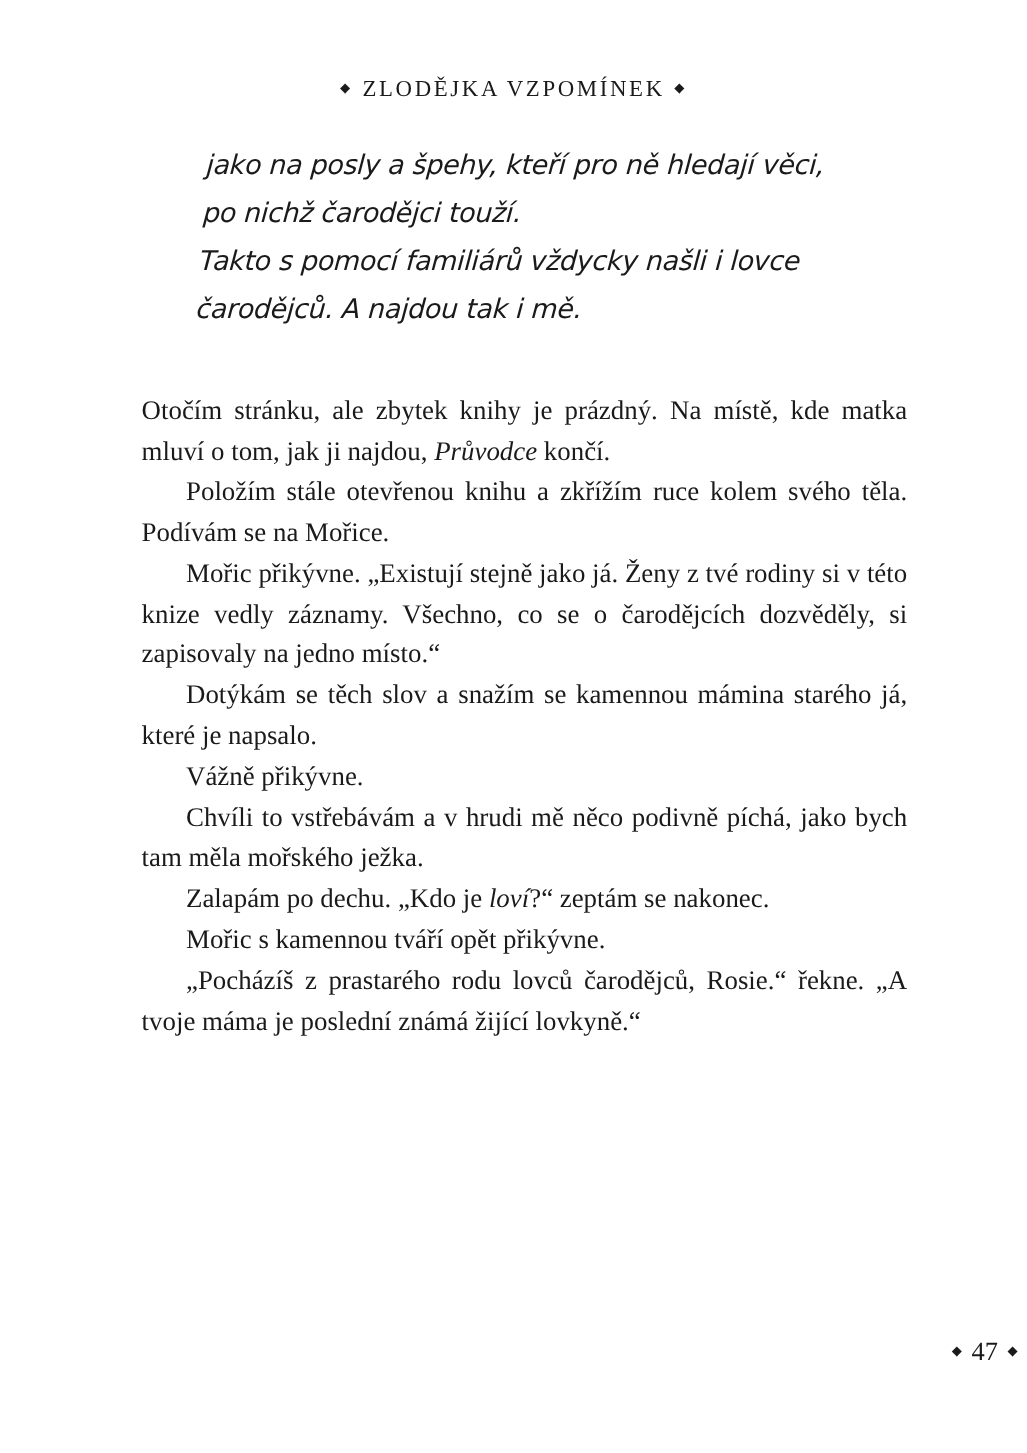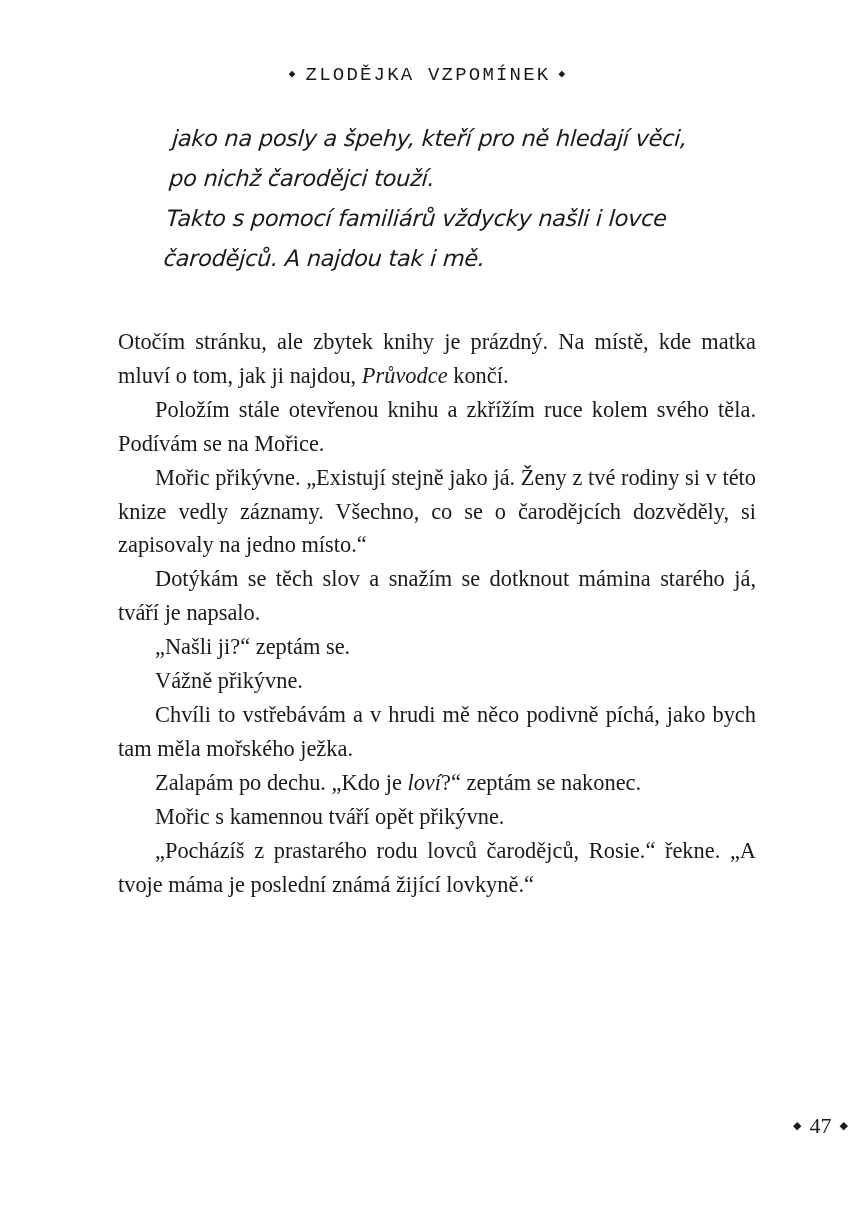--- a/index.html
+++ b/index.html
@@ -9,21 +9,20 @@
       color: #1a1a1a;
       position: relative;
       overflow: hidden;
       font-family: "Liberation Serif", "DejaVu Serif", serif;
     }
     .running-head {
       position: absolute; top: 64px; left: 0; width: 856px;
       text-align: center;
       font-size: 19px; letter-spacing: 2.2px;
       color: #1a1a1a;
-      font-family: Liberation Mono, monospace;
     }
     .running-head .diamond { font-size: 11px; vertical-align: 3px; margin: 0 8px; }
     .handwritten {
       position: absolute; top: 118px; left: 168px; width: 560px;
       font-family: "DejaVu Sans", sans-serif;
       font-style: italic;
       font-size: 22.5px;
       line-height: 40px;
       letter-spacing: -0.3px;
       color: #1a1a1a;
@@ -57,22 +56,21 @@
   <span class="hw-line">jako na posly a špehy, kteří pro ně hledají věci,</span>
   <span class="hw-line">po nichž čarodějci touží.</span>
   <span class="hw-line">Takto s pomocí familiárů vždycky našli i lovce</span>
   <span class="hw-line">čarodějců. A najdou tak i mě.</span>
 </div>
 
 <div class="body-text">
   <p class="no-indent"><span>Otočím stránku, ale zbytek knihy je prázdný. Na místě, kde matka mluví o tom, jak ji najdou, </span><em>Průvodce</em><span> končí.</span></p>
   <p>Položím stále otevřenou knihu a zkřížím ruce kolem svého těla. Podívám se na Mořice.</p>
   <p>Mořic přikývne. „Existují stejně jako já. Ženy z tvé rodiny si v této knize vedly záznamy. Všechno, co se o čarodějcích dozvěděly, si zapisovaly na jedno místo.“</p>
-  <p>Dotýkám se těch slov a snažím se dotknout mámina starého já, tváří je napsalo.</p>
-  <p>„Našli ji?“ zeptám se.</p>
+  <p>Dotýkám se těch slov a snažím se kamennou mámina starého já, které je napsalo.</p>
   <p>Vážně přikývne.</p>
   <p>Chvíli to vstřebávám a v hrudi mě něco podivně píchá, jako bych tam měla mořského ježka.</p>
   <p><span>Zalapám po dechu. „Kdo je </span><em>loví</em><span>?“ zeptám se nakonec.</span></p>
   <p>Mořic s kamennou tváří opět přikývne.</p>
   <p>„Pocházíš z prastarého rodu lovců čarodějců, Rosie.“ řekne. „A tvoje máma je poslední známá žijící lovkyně.“</p>
 </div>
 
 <div class="folio">
   <span class="diamond">◆</span><span>47</span><span class="diamond">◆</span>
 </div>

